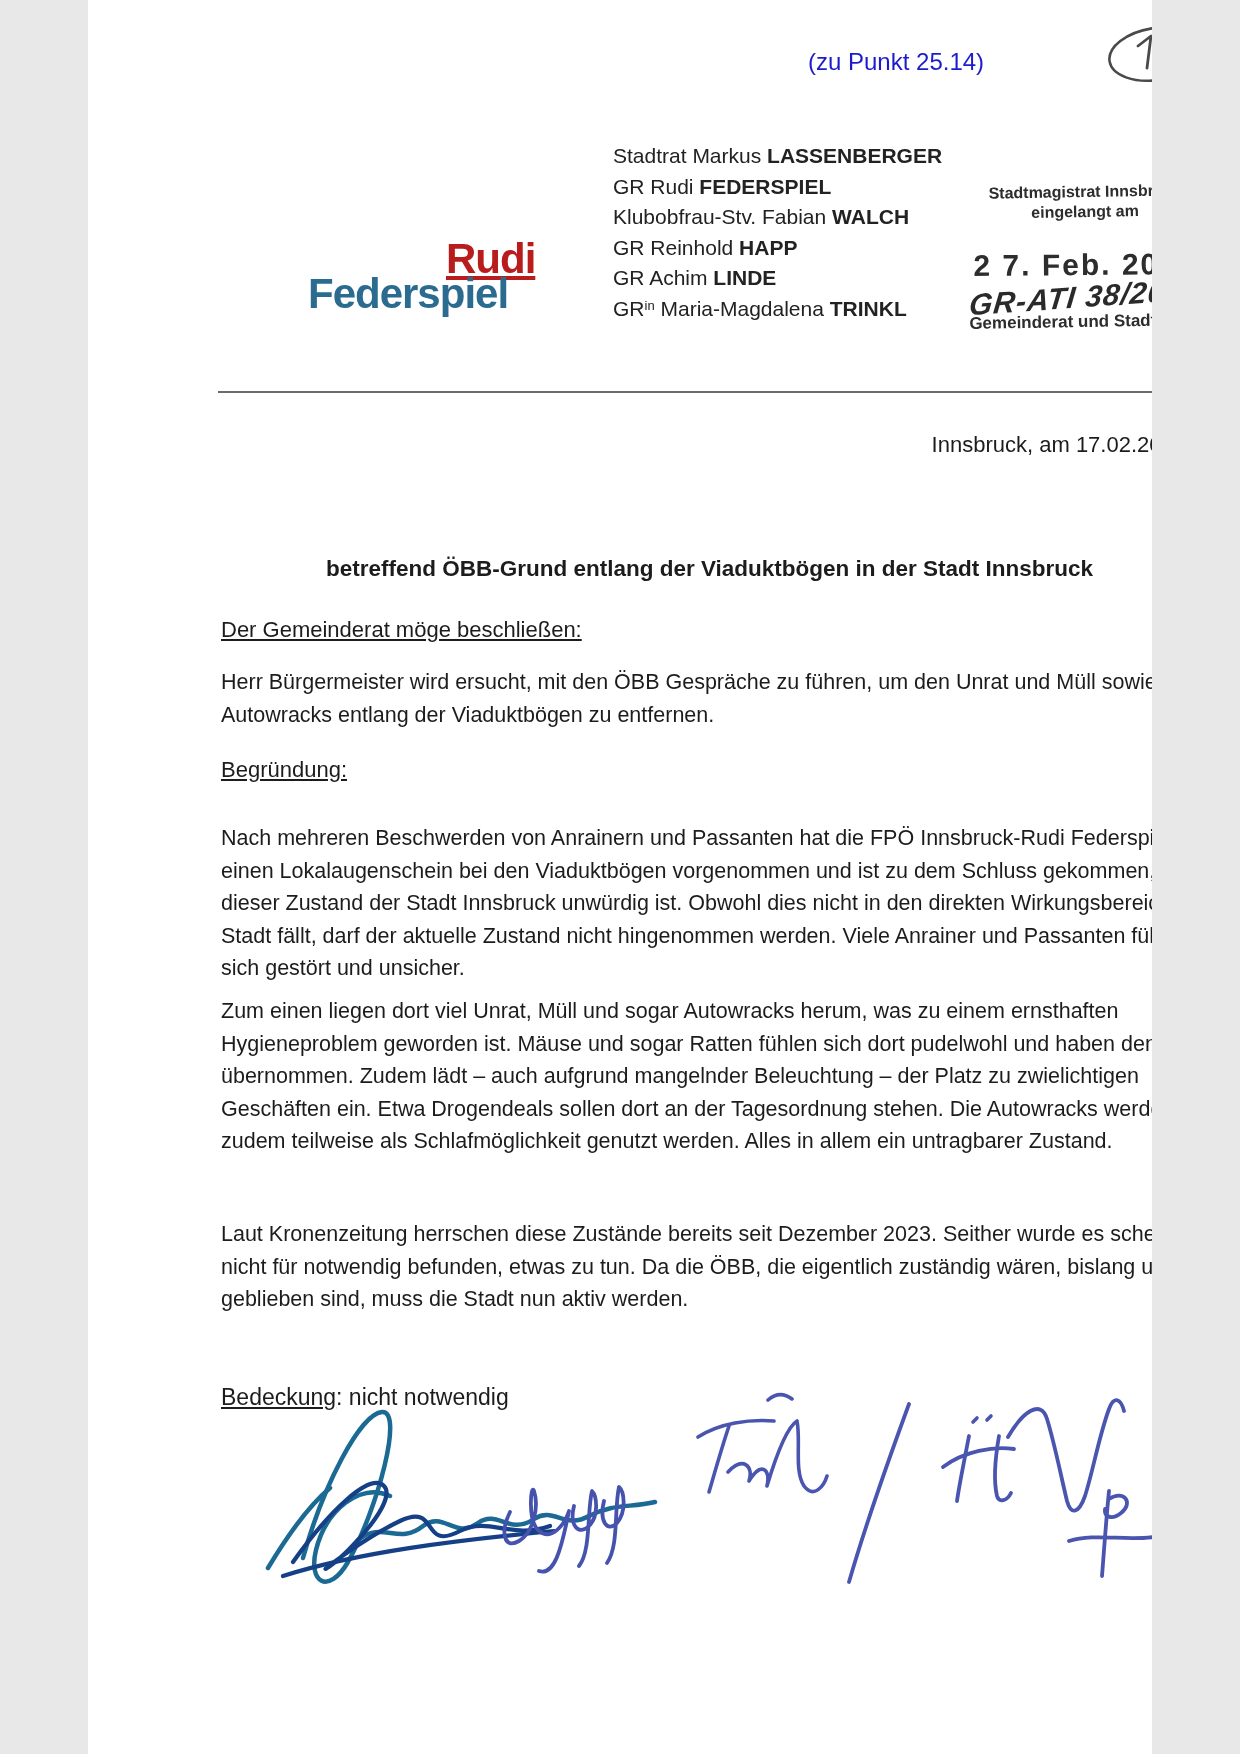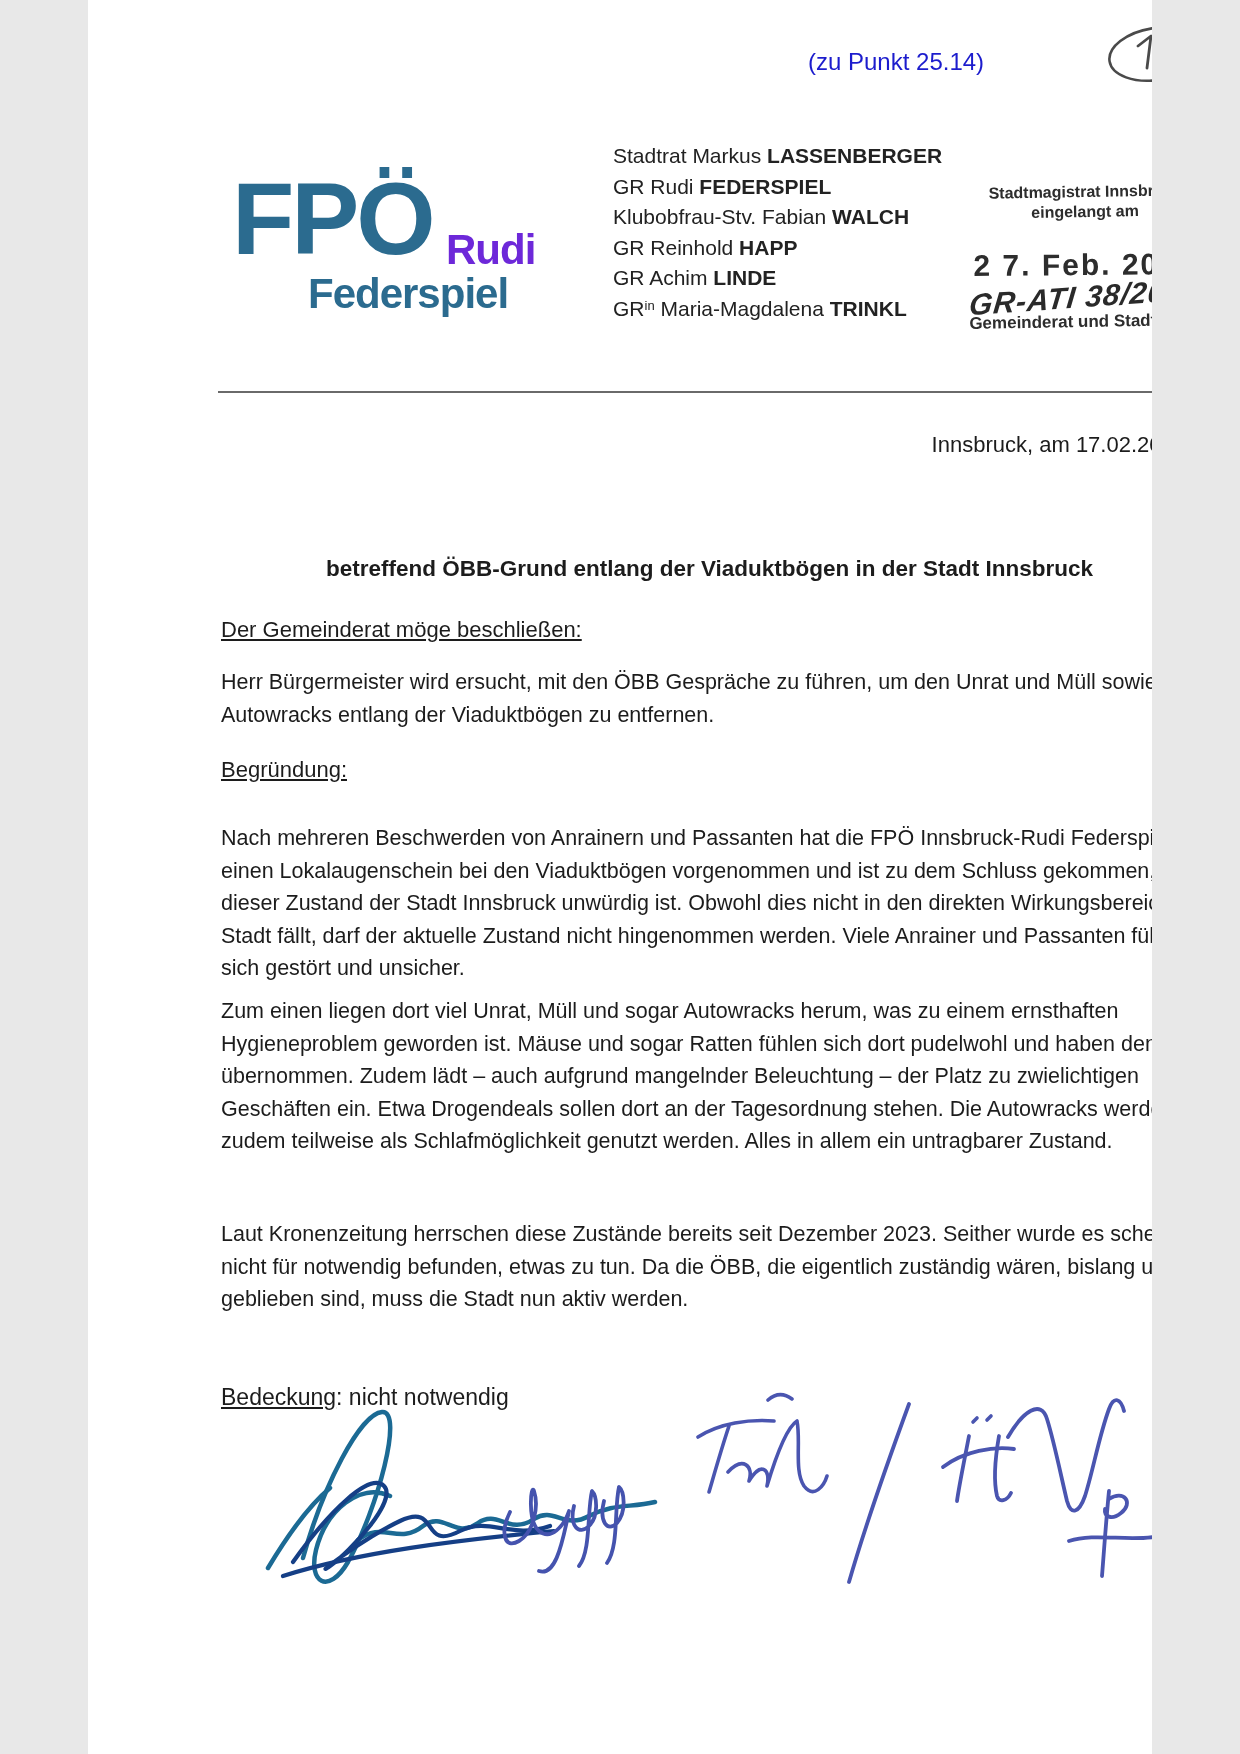--- a/index.html
+++ b/index.html
@@ -11,21 +11,21 @@
     color:#1c1c1c;
     overflow:hidden;
     margin:0 auto;
   }
   .abs{position:absolute;}
   
   .agenda-note{left:720px;top:48px;font-size:24px;color:#1c1ccd;}
   .circle10-svg{left:1012px;top:14px;}
   
   .logo-acronym{left:144px;top:168px;font-size:102px;line-height:1;font-weight:bold;letter-spacing:-3px;color:#2b6b8f;}
-  .logo-first{left:358px;top:226px;font-size:42px;font-weight:bold;letter-spacing:-1px;color:#6d28d9;}
+  .logo-first{left:358px;top:235px;font-size:42px;font-weight:bold;letter-spacing:-1px;color:#b91c1c;text-decoration:underline;}
   .logo-last{left:220px;top:270px;font-size:42px;font-weight:bold;letter-spacing:-1px;color:#2b6b8f;}
   
   .submitters{left:525px;top:139px;font-size:21px;line-height:27.5px;color:#222;}
   .submitters b{font-weight:bold;}
   .submitters sup{font-size:13px;vertical-align:6px;}
   
   .stamp{left:829px;top:182px;width:336px;text-align:center;color:#2d2d2d;}
   .stamp-office{font-size:16px;font-weight:bold;line-height:20px;transform:rotate(-1deg);}
   .stamp-date{margin-top:26px;font-size:30px;font-weight:bold;letter-spacing:2px;transform:rotate(-0.5deg);white-space:nowrap;}
   .stamp-ref{margin-top:-2px;font-size:30px;font-weight:bold;font-style:italic;letter-spacing:1px;
@@ -57,21 +57,20 @@
 <div class="page">
 
   <div class="abs agenda-note">(zu Punkt 25.14)</div>
 
   <svg class="abs circle10-svg" width="116" height="80" viewBox="0 0 116 80">
     <ellipse cx="56" cy="40" rx="47" ry="26" transform="rotate(-9 56 40)" fill="none" stroke="#4a4a4a" stroke-width="2.6"></ellipse>
     <path d="M 38 32 L 51 22 L 47 54" fill="none" stroke="#4a4a4a" stroke-width="2.8" stroke-linecap="round" stroke-linejoin="round"></path>
     <path d="M 64 24 C 76 22 80 38 71 49 C 62 58 52 45 56 33 C 58 27 61 24 64 24" fill="none" stroke="#4a4a4a" stroke-width="2.8" stroke-linecap="round"></path>
   </svg>
 
-  <div class="abs logo-acronym">FPÖ</div>
   <div class="abs logo-first">Rudi</div>
   <div class="abs logo-last">Federspiel</div>
 
   <div class="abs submitters">
     <div><span>Stadtrat Markus </span><sup></sup><span></span><b>LASSENBERGER</b></div>
     <div><span>GR Rudi </span><sup></sup><span></span><b>FEDERSPIEL</b></div>
     <div><span>Klubobfrau-Stv. Fabian </span><sup></sup><span></span><b>WALCH</b></div>
     <div><span>GR Reinhold </span><sup></sup><span></span><b>HAPP</b></div>
     <div><span>GR Achim </span><sup></sup><span></span><b>LINDE</b></div>
     <div><span>GR</span><sup>in</sup><span> Maria-Magdalena </span><b>TRINKL</b></div>

